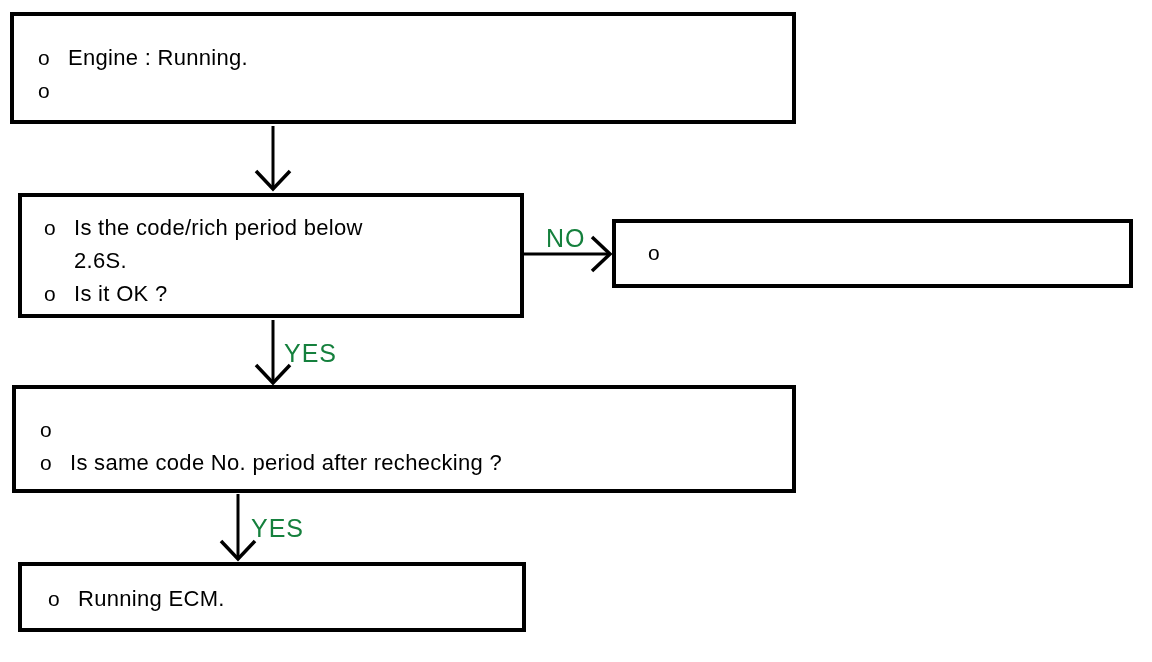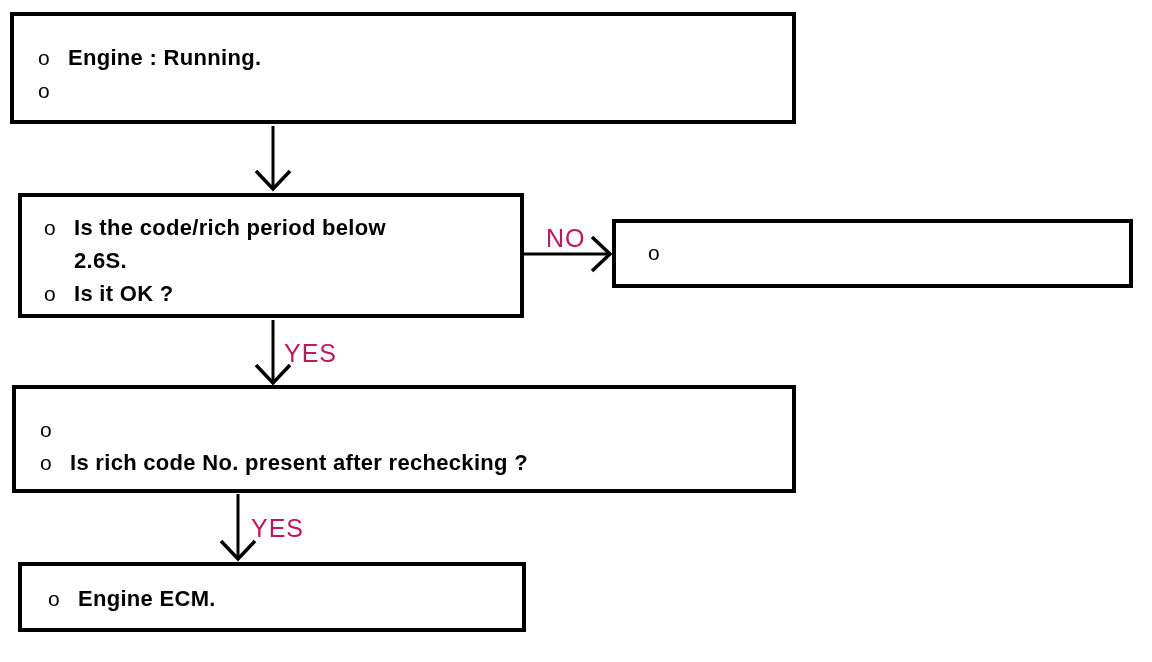--- a/index.html
+++ b/index.html
@@ -31,36 +31,35 @@
     display: flex;
     align-items: flex-start;
   }
   .bullet {
     flex: 0 0 30px;
     width: 30px;
     font-size: 21px;
   }
   .txt {
     flex: 0 1 auto;
-    font-weight: bold;
   }
   
   .box-conditions   { left: 10px;  top: 12px;  width: 786px; height: 112px; padding: 25px 10px 0 24px; }
   .box-check        { left: 18px;  top: 193px; width: 506px; height: 125px; padding: 14px 8px 0 22px; }
   .box-replace-ho2s { left: 612px; top: 219px; width: 521px; height: 69px;  padding: 13px 8px 0 32px; }
   .box-erase        { left: 12px;  top: 385px; width: 784px; height: 108px; padding: 24px 10px 0 24px; }
   .box-replace-ecm  { left: 18px;  top: 562px; width: 508px; height: 70px;  padding: 16px 8px 0 26px; }
   .wrap-narrow { max-width: 335px; }
 
   .edge-label {
     position: absolute;
     font-size: 25px;
     letter-spacing: 1px;
     line-height: 1;
-    color: #be185d;
+    color: #15803d;
     white-space: nowrap;
   }
   .label-no   { left: 546px; top: 226px; }
   .label-yes1 { left: 284px; top: 341px; }
   .label-yes2 { left: 251px; top: 516px; }
 
   svg.arrows {
     position: absolute;
     left: 0;
     top: 0;
@@ -123,28 +122,28 @@
       <span class="bullet">o</span>
     </div>
   </div>
 
   <div class="flowbox box-erase rows">
     <div class="row">
       <span class="bullet">o</span>
     </div>
     <div class="row">
       <span class="bullet">o</span>
-      <span class="txt">Is rich code No. present after rechecking ?</span>
+      <span class="txt">Is same code No. period after rechecking ?</span>
     </div>
   </div>
 
   <div class="flowbox box-replace-ecm rows">
     <div class="row">
       <span class="bullet">o</span>
-      <span class="txt">Engine ECM.</span>
+      <span class="txt">Running ECM.</span>
     </div>
   </div>
 
   <div class="edge-label label-no">NO</div>
   <div class="edge-label label-yes1">YES</div>
   <div class="edge-label label-yes2">YES</div>
 
 </div>
 
 </body></html>

